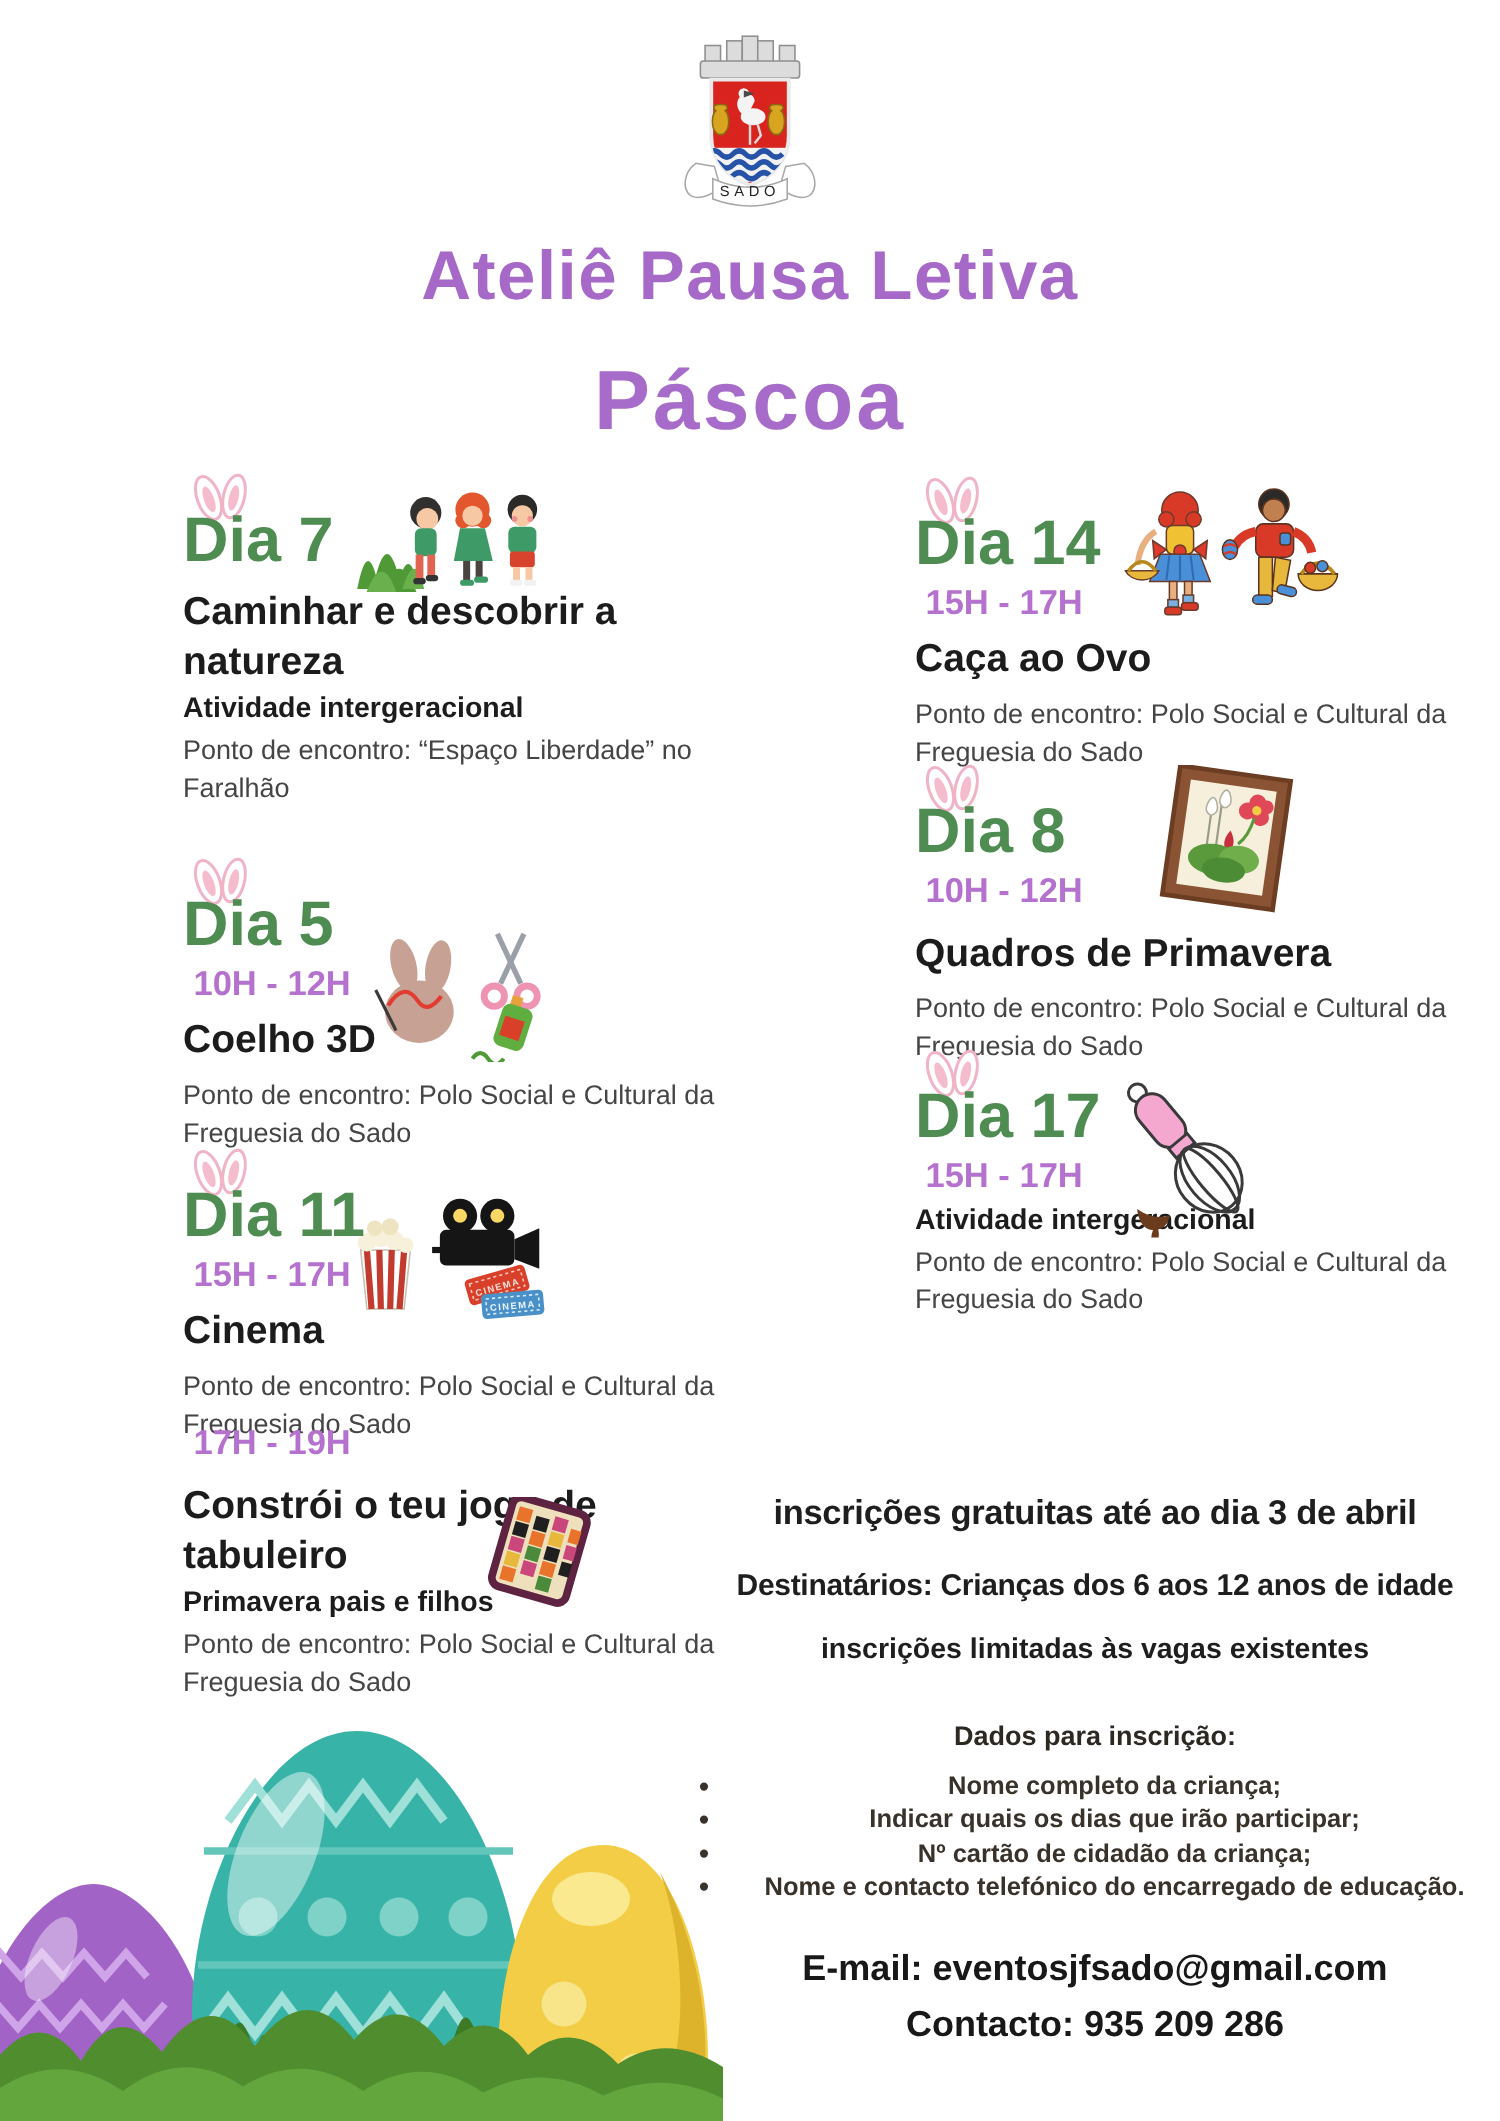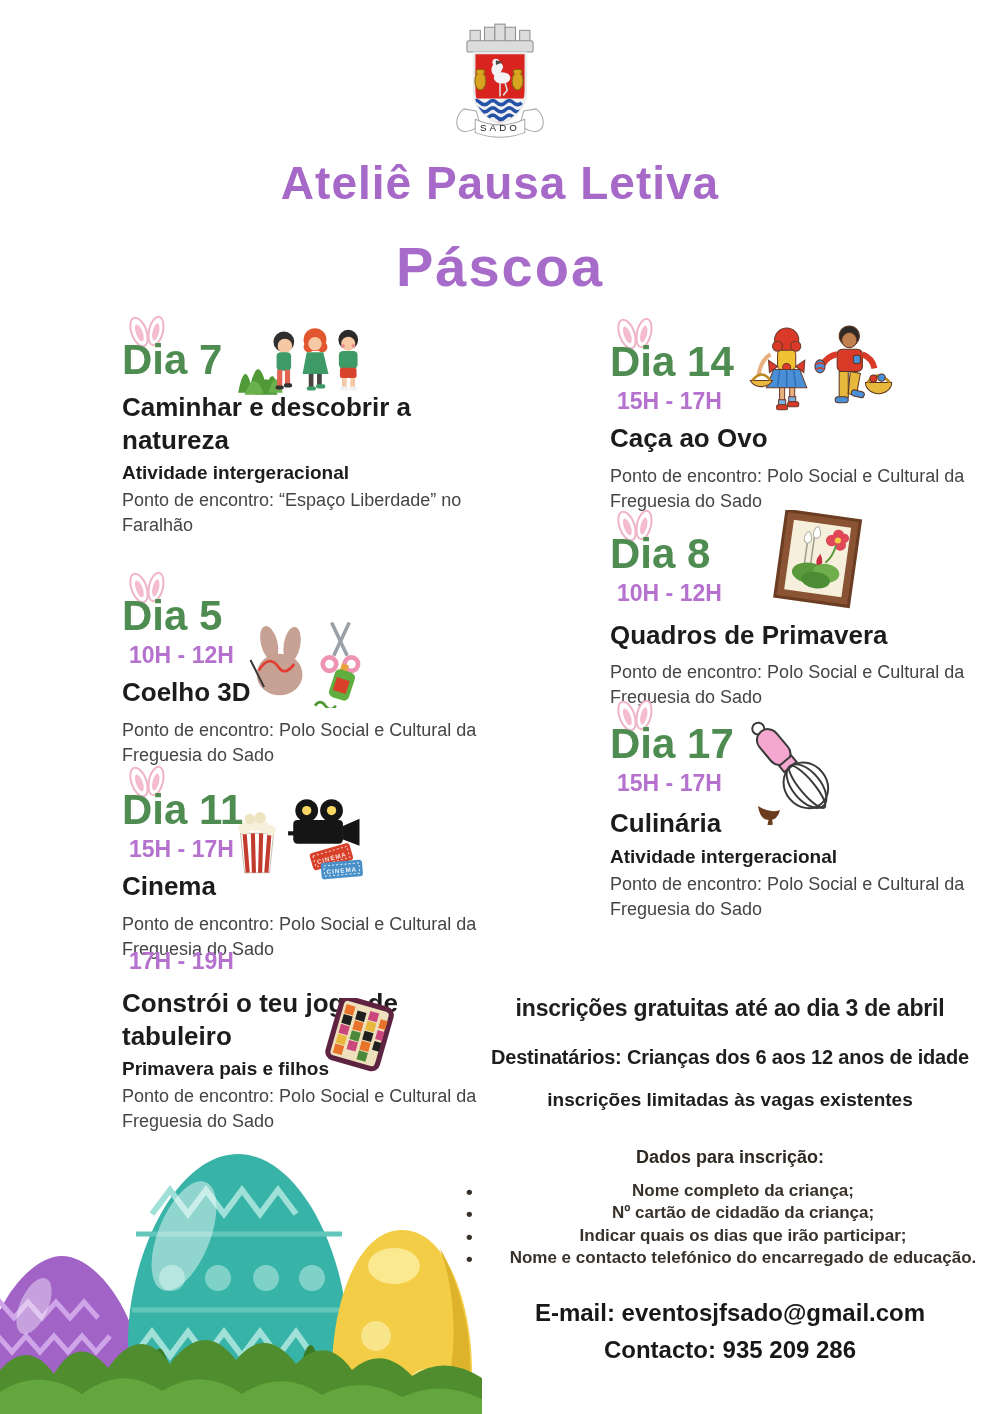--- a/index.html
+++ b/index.html
@@ -359,34 +359,33 @@
           <ellipse cx="65" cy="72" rx="7" ry="27" fill="none" stroke="#3a3a3a" stroke-width="2"></ellipse>
           <ellipse cx="65" cy="71" rx="14" ry="26" fill="none" stroke="#3a3a3a" stroke-width="2"></ellipse>
           <ellipse cx="65" cy="70" rx="21" ry="24" fill="none" stroke="#3a3a3a" stroke-width="2"></ellipse>
         </g>
         <path d="M30 86 q12 8 22 4 q-2 10 -11 10 q-9 0 -11 -14 z" fill="#6b3b1d"></path>
         <path d="M41 99 q-3 8 0 11 q5 -3 3 -11 z" fill="#6b3b1d"></path>
       </svg>
     </div>
     <h2 class="day">Dia 17</h2>
     <div class="time">15H - 17H</div>
-    <div class="etitle" style="margin-top:10px;">Culinária</div>
     <div class="tag">Atividade intergeracional</div>
     <div class="meeting">Ponto de encontro: Polo Social e Cultural da Freguesia do Sado</div>
   </section>
 
   <div class="reg">
     <div class="reg-headline">inscrições gratuitas até ao dia 3 de abril</div>
     <div class="reg-audience">Destinatários: Crianças dos 6 aos 12 anos de idade</div>
     <div class="reg-limit">inscrições limitadas às vagas existentes</div>
     <div class="reg-dados">Dados para inscrição:</div>
     <ul class="reg-list">
       <li>Nome completo da criança;</li>
+      <li>Indicar quais os dias que irão participar;</li>
       <li>Nº cartão de cidadão da criança;</li>
-      <li>Indicar quais os dias que irão participar;</li>
       <li>Nome e contacto telefónico do encarregado de educação.</li>
     </ul>
   </div>
 
   <div class="contact">
     <div>E-mail: eventosjfsado@gmail.com</div>
     <div>Contacto: 935 209 286</div>
   </div>
 
   <div class="eggs">

